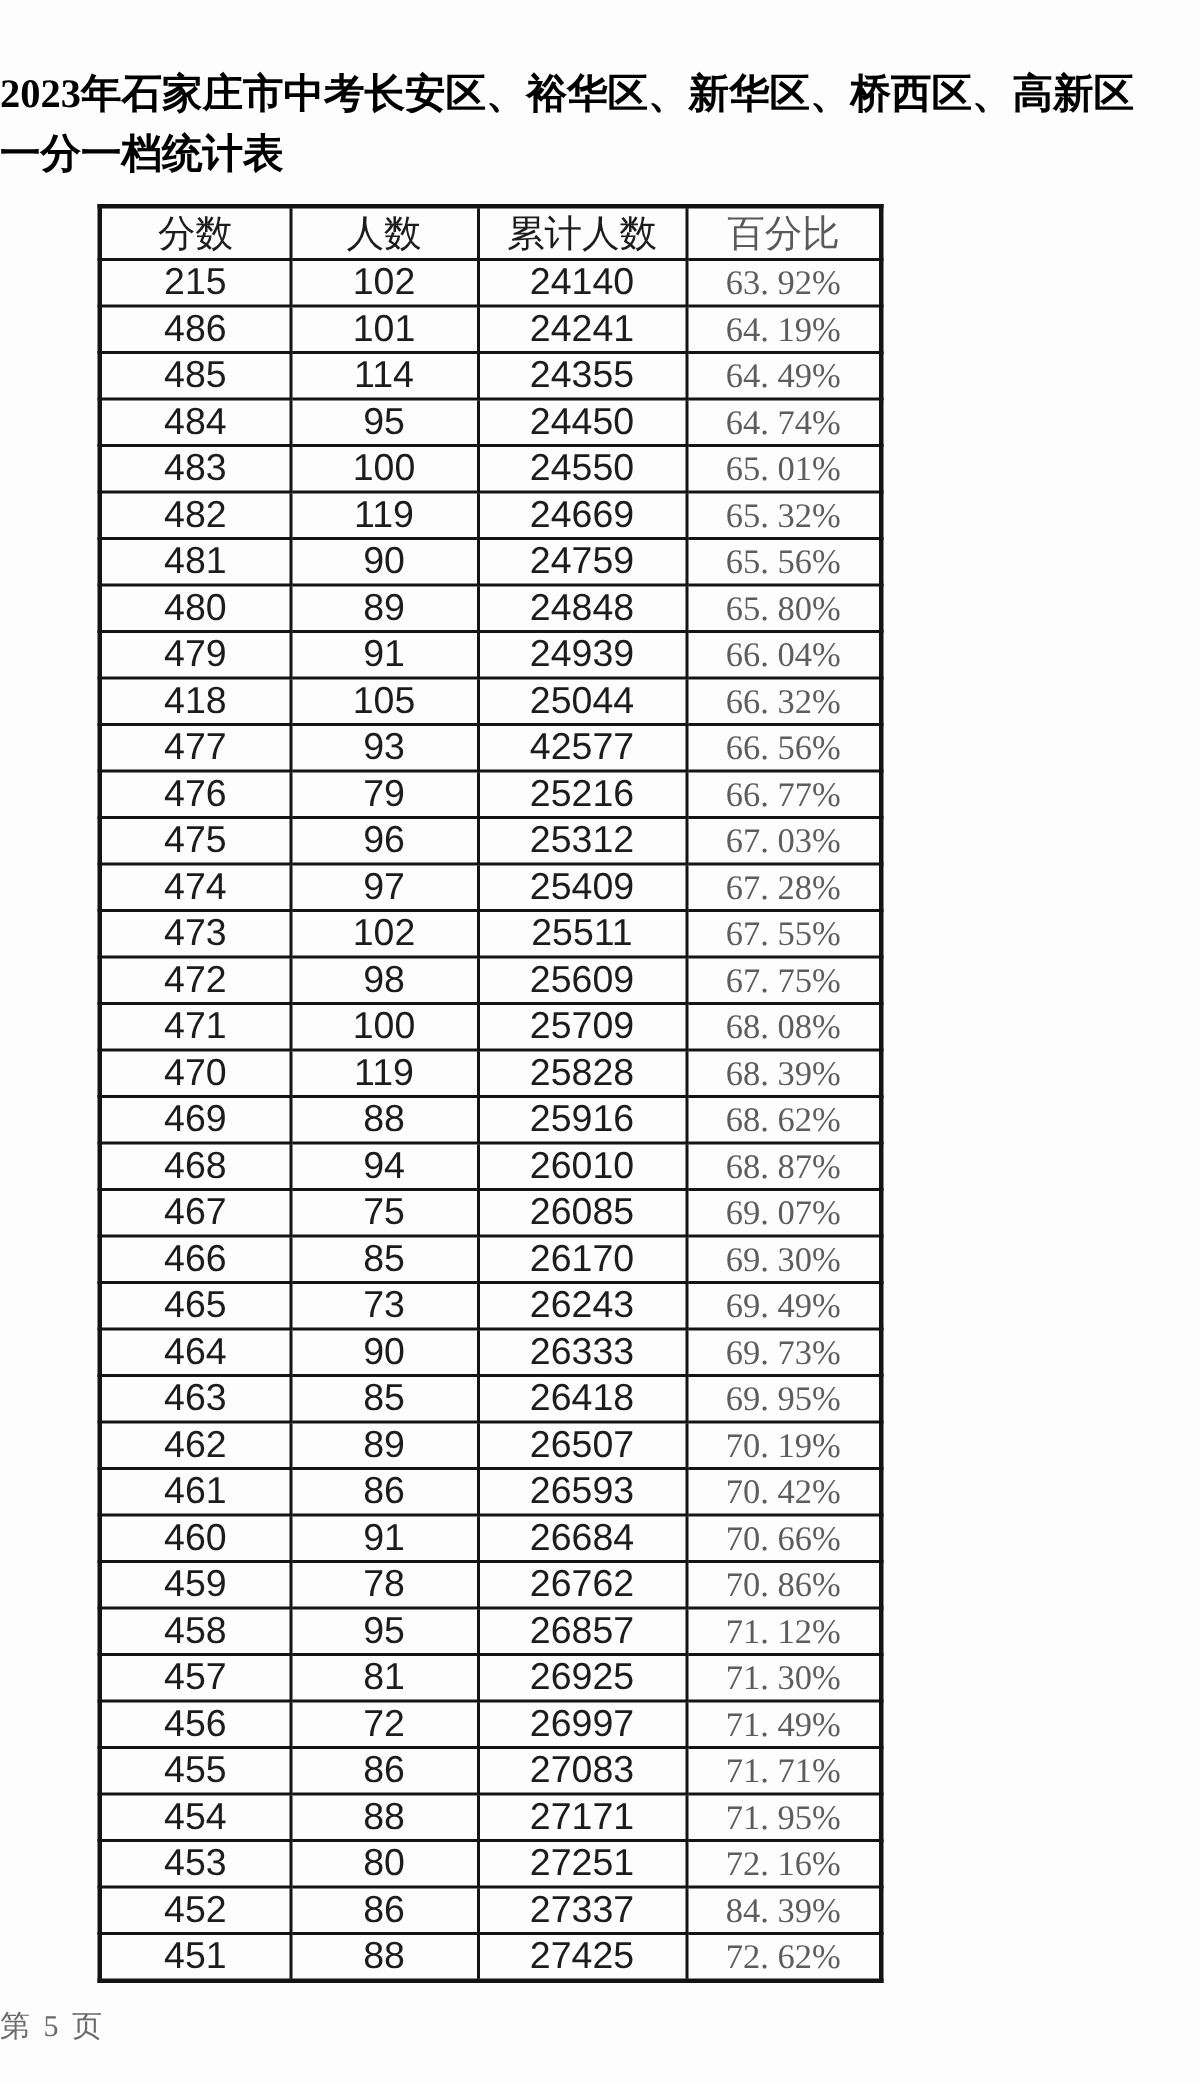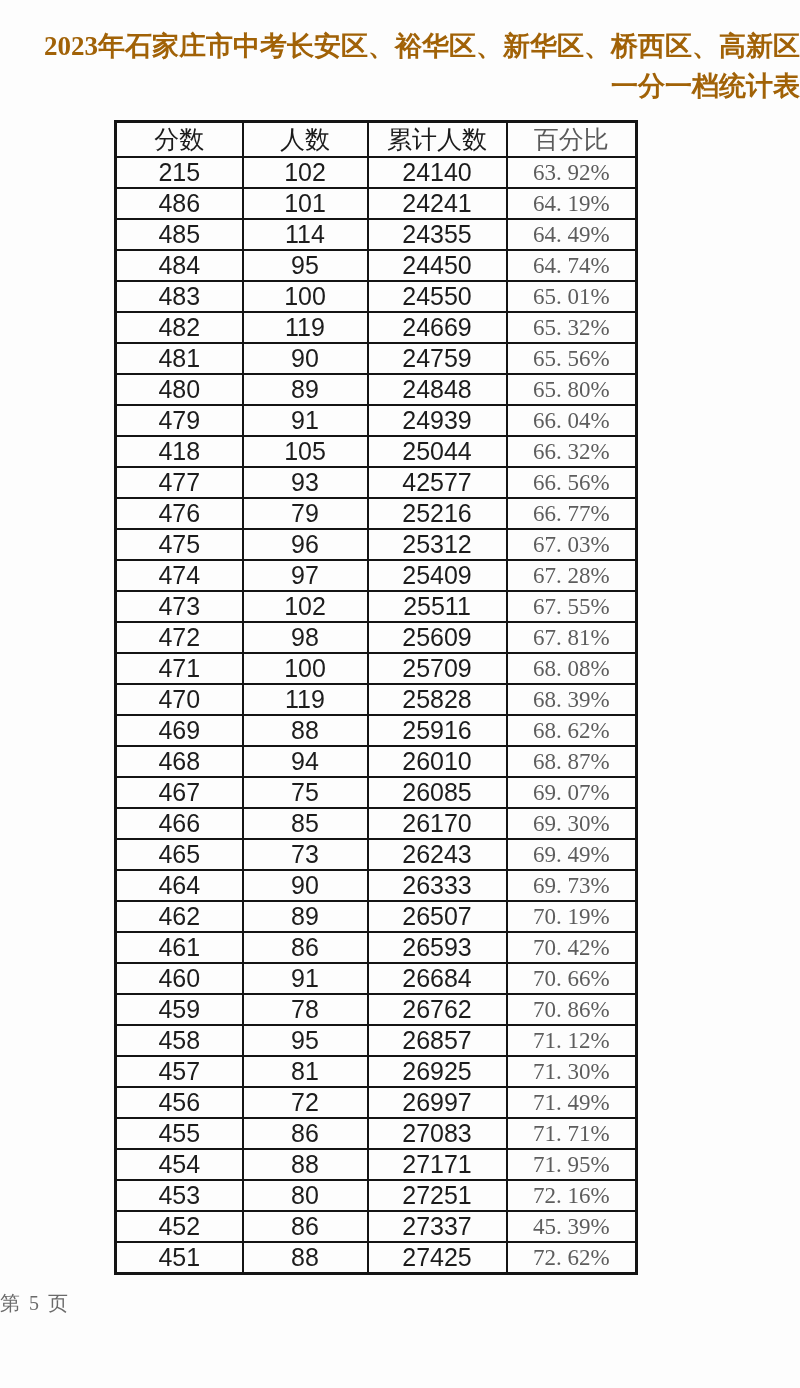--- a/index.html
+++ b/index.html
@@ -13,40 +13,40 @@
     font-family: "Liberation Serif", serif;
     overflow: hidden;
   }
   .page {
     position: relative;
     width: 800px;
     height: 1388px;
     background: #fdfdfd;
   }
   .title-block {
-    padding-top: 26px;
-    text-align: right;
-    color: #a16207;
+    padding-top: 42px;
+    text-align: left;
+    color: #000000;
     font-family: "Liberation Serif", "DejaVu Serif", serif;
     font-weight: 700;
   }
   .title-line1 {
     font-size: 27px;
     line-height: 40px;
     letter-spacing: 0px;
     white-space: nowrap;
   }
   .title-line2 {
     font-size: 27px;
     line-height: 40px;
     font-family: Liberation Serif, serif;
   }
   table.score-table {
     border-collapse: collapse;
-    margin-left: 114px;
+    margin-left: 65px;
     margin-top: 14px;
     table-layout: fixed;
     width: 521px;
     border: 3px solid #141414;
   }
   table.score-table th,
   table.score-table td {
     border: 2px solid #141414;
     text-align: center;
     vertical-align: middle;
@@ -200,21 +200,21 @@
         <tr>
           <td class="cell-num">473</td>
           <td class="cell-num">102</td>
           <td class="cell-num">25511</td>
           <td class="cell-percent">67. 55%</td>
         </tr>
         <tr>
           <td class="cell-num">472</td>
           <td class="cell-num">98</td>
           <td class="cell-num">25609</td>
-          <td class="cell-percent">67. 81%</td>
+          <td class="cell-percent">67. 75%</td>
         </tr>
         <tr>
           <td class="cell-num">471</td>
           <td class="cell-num">100</td>
           <td class="cell-num">25709</td>
           <td class="cell-percent">68. 08%</td>
         </tr>
         <tr>
           <td class="cell-num">470</td>
           <td class="cell-num">119</td>
@@ -251,20 +251,26 @@
           <td class="cell-num">26243</td>
           <td class="cell-percent">69. 49%</td>
         </tr>
         <tr>
           <td class="cell-num">464</td>
           <td class="cell-num">90</td>
           <td class="cell-num">26333</td>
           <td class="cell-percent">69. 73%</td>
         </tr>
         <tr>
+          <td class="cell-num">463</td>
+          <td class="cell-num">85</td>
+          <td class="cell-num">26418</td>
+          <td class="cell-percent">69. 95%</td>
+        </tr>
+        <tr>
           <td class="cell-num">462</td>
           <td class="cell-num">89</td>
           <td class="cell-num">26507</td>
           <td class="cell-percent">70. 19%</td>
         </tr>
         <tr>
           <td class="cell-num">461</td>
           <td class="cell-num">86</td>
           <td class="cell-num">26593</td>
           <td class="cell-percent">70. 42%</td>
@@ -314,21 +320,21 @@
         <tr>
           <td class="cell-num">453</td>
           <td class="cell-num">80</td>
           <td class="cell-num">27251</td>
           <td class="cell-percent">72. 16%</td>
         </tr>
         <tr>
           <td class="cell-num">452</td>
           <td class="cell-num">86</td>
           <td class="cell-num">27337</td>
-          <td class="cell-percent">45. 39%</td>
+          <td class="cell-percent">84. 39%</td>
         </tr>
         <tr>
           <td class="cell-num">451</td>
           <td class="cell-num">88</td>
           <td class="cell-num">27425</td>
           <td class="cell-percent">72. 62%</td>
         </tr>
       </tbody>
   </table>
 

